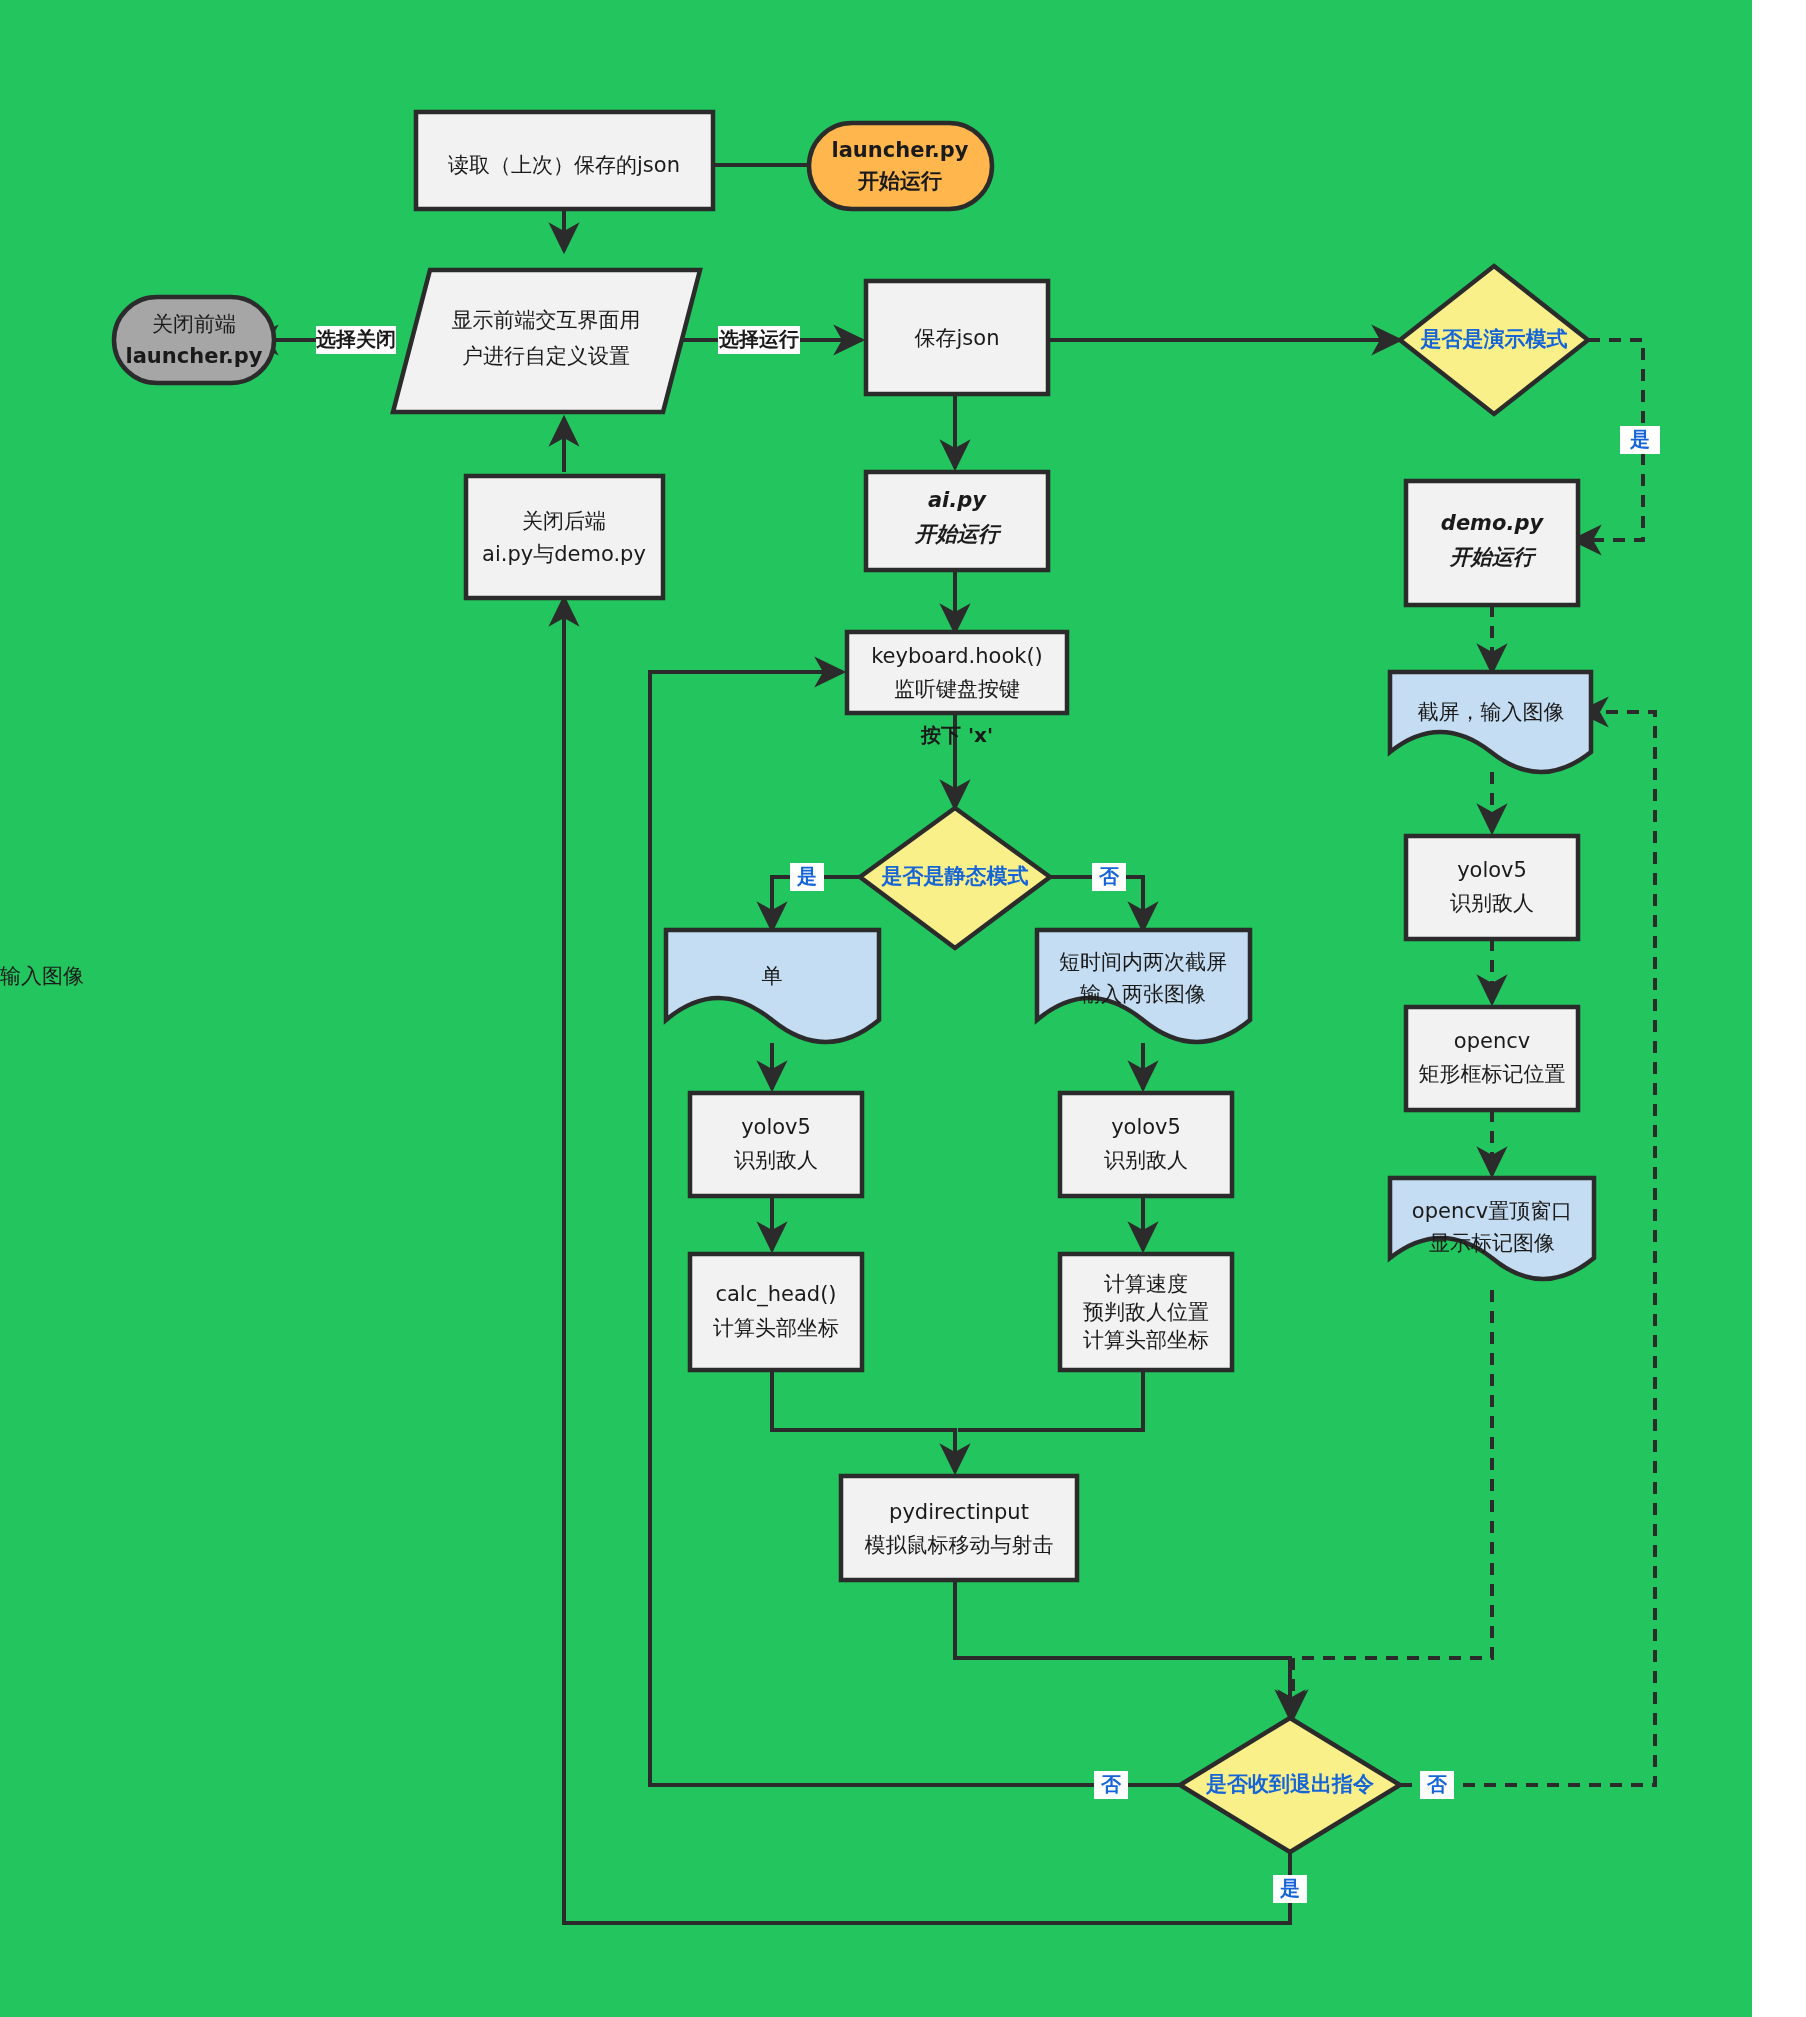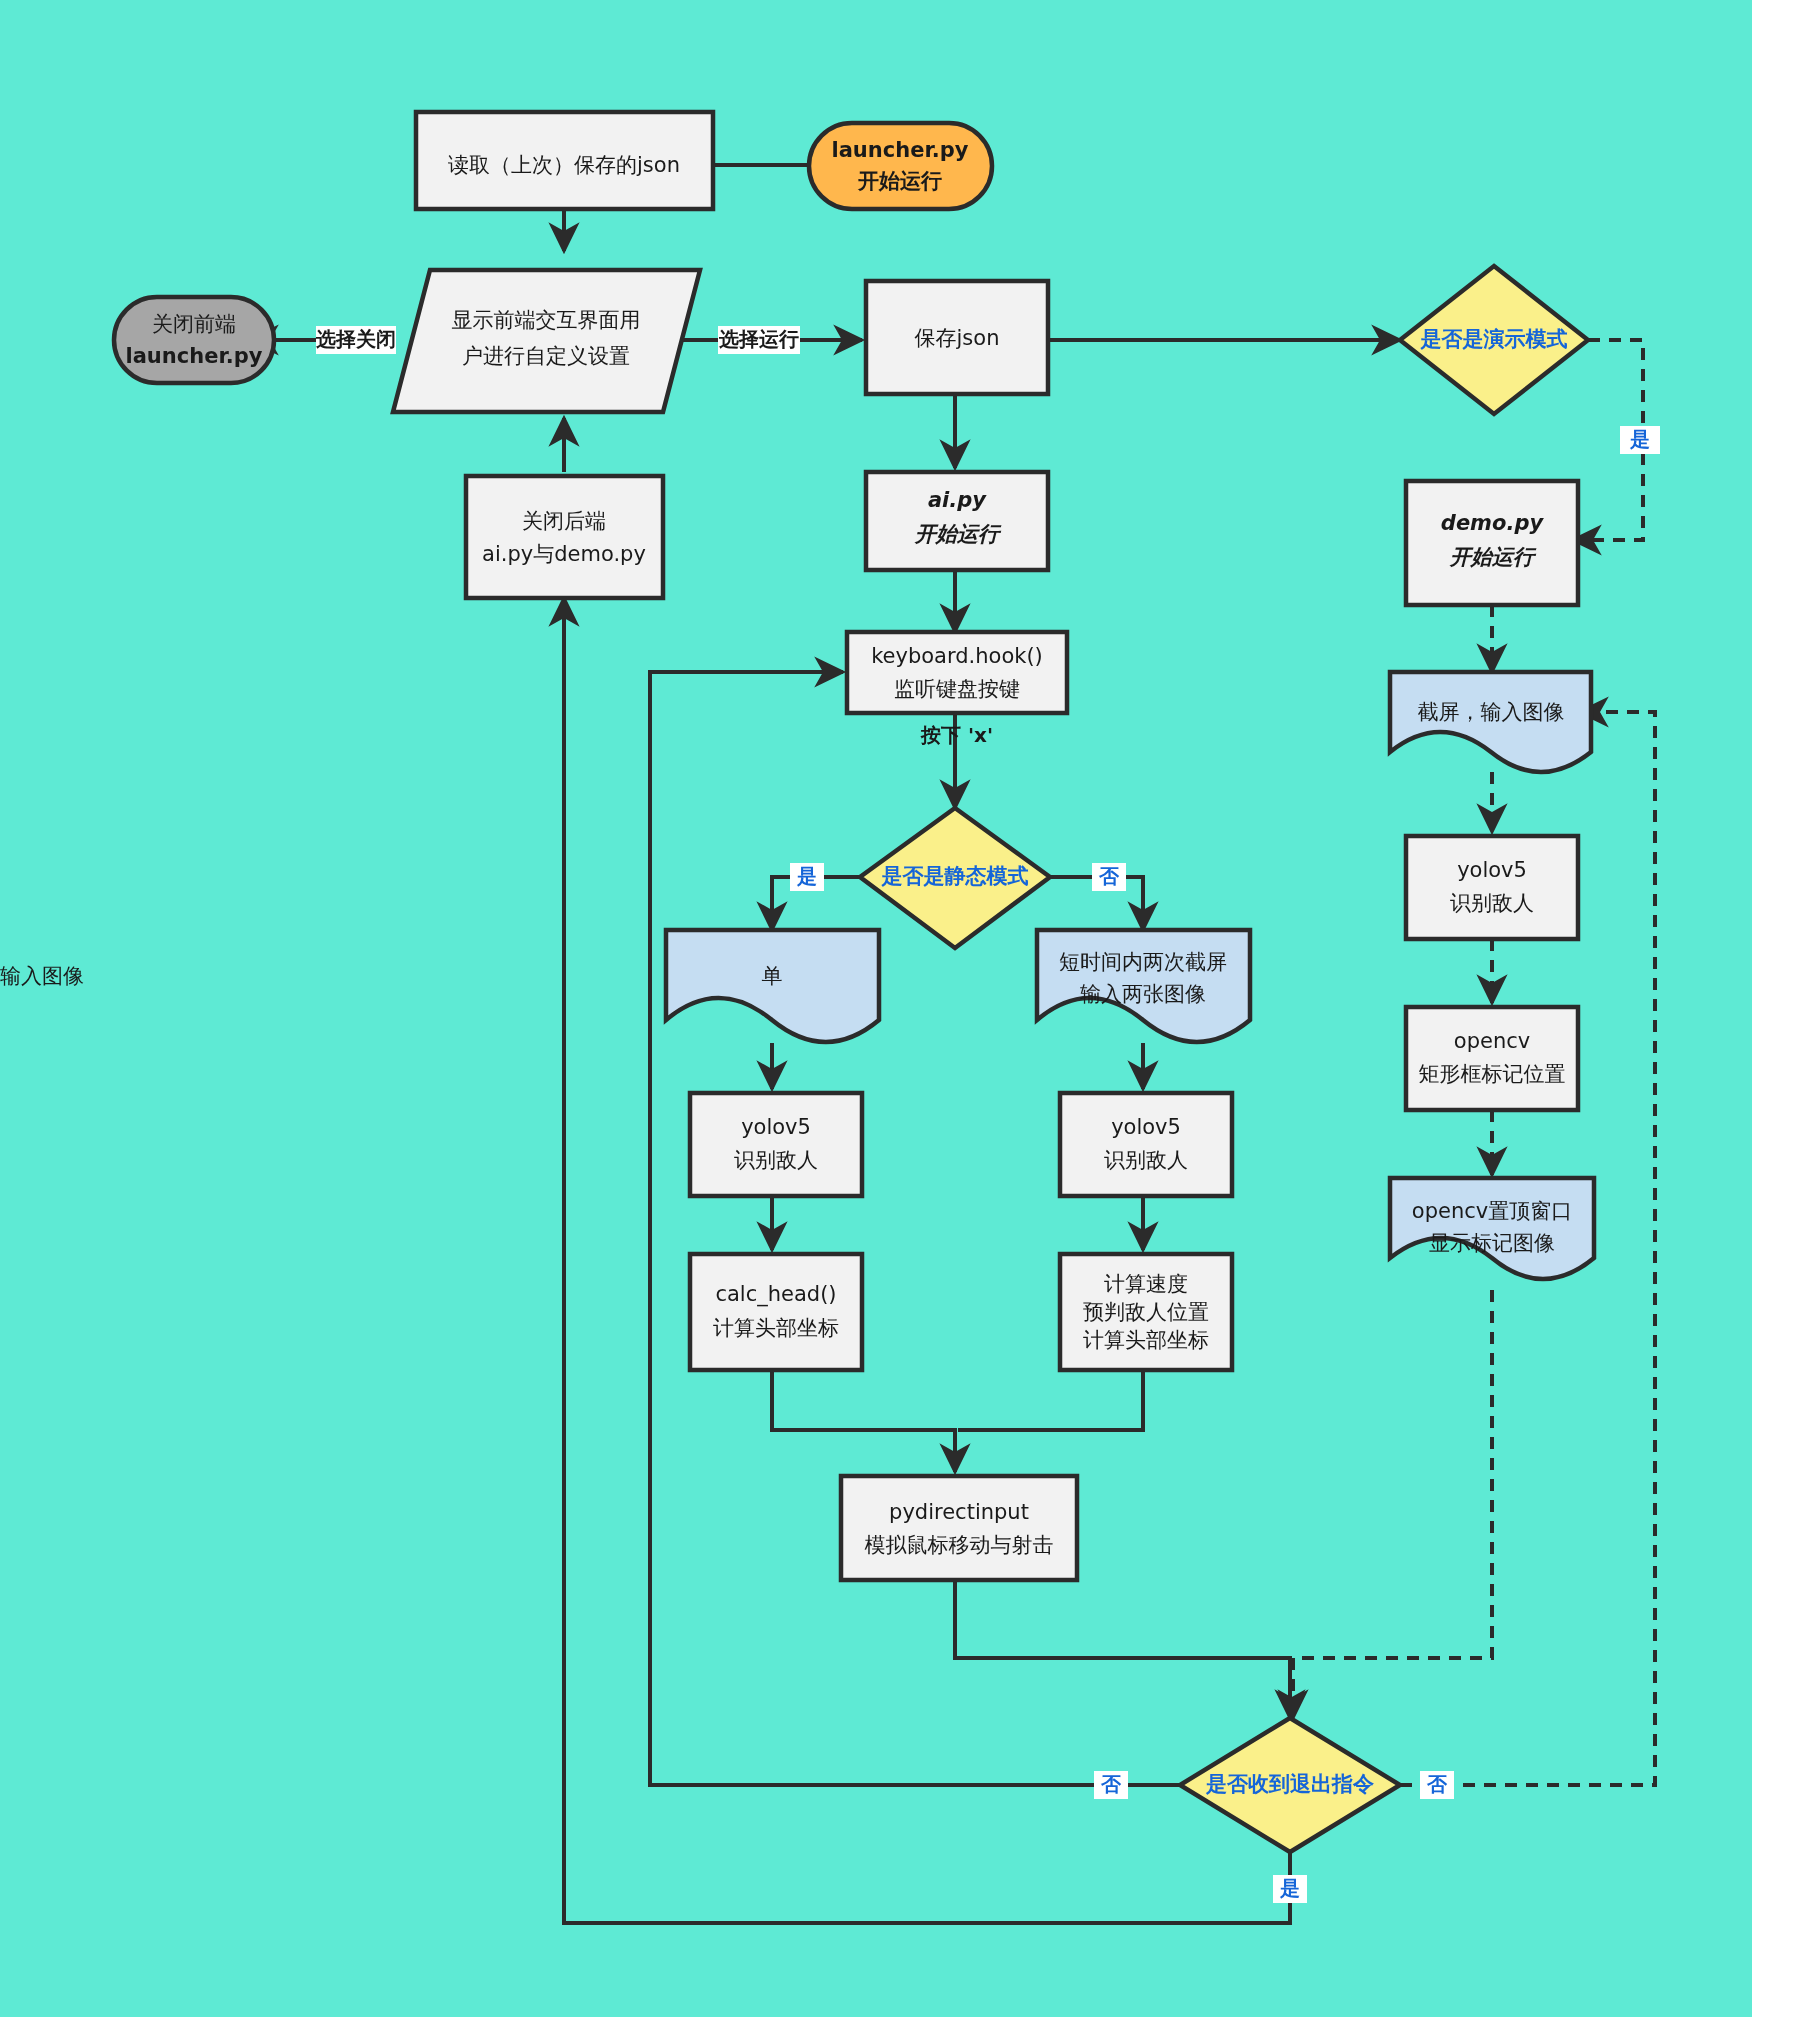--- a/index.html
+++ b/index.html
@@ -1,17 +1,17 @@
 <!DOCTYPE html>
 <html><head>
 <meta charset="utf-8">
 <style>
   html,body{margin:0;padding:0;background:#ffffff;}
   body{font-family:"DejaVu Sans","Liberation Sans",sans-serif;}
-  #stage{position:relative;width:1752px;height:2017px;background:#5eead4;overflow:hidden;}
+  #stage{position:relative;width:1752px;height:2017px;background:#22c55e;overflow:hidden;}
   svg{display:block;}
   .nodeText{font-family:"DejaVu Sans","Liberation Sans",sans-serif;font-size:21px;fill:#1a1a1a;text-anchor:middle;dominant-baseline:middle;}
   .nodeTextBI{font-weight:bold;font-style:italic;}
   .nodeTextB{font-weight:bold;}
   .decisionText{font-family:"DejaVu Sans","Liberation Sans",sans-serif;font-size:21px;fill:#1565d8;font-weight:bold;text-anchor:middle;dominant-baseline:middle;}
   .edgeLabel{font-family:"DejaVu Sans","Liberation Sans",sans-serif;font-size:20px;fill:#1a1a1a;font-weight:bold;text-anchor:middle;dominant-baseline:middle;}
   .edgeLabelBlue{font-family:"DejaVu Sans","Liberation Sans",sans-serif;font-size:20px;fill:#1565d8;font-weight:bold;text-anchor:middle;dominant-baseline:middle;}
   .ln{stroke:#2b2b2b;stroke-width:4;fill:none;}
   .lnD{stroke:#2b2b2b;stroke-width:4;fill:none;stroke-dasharray:12 9;}
   .shp{stroke:#2b2b2b;stroke-width:4.5;}

